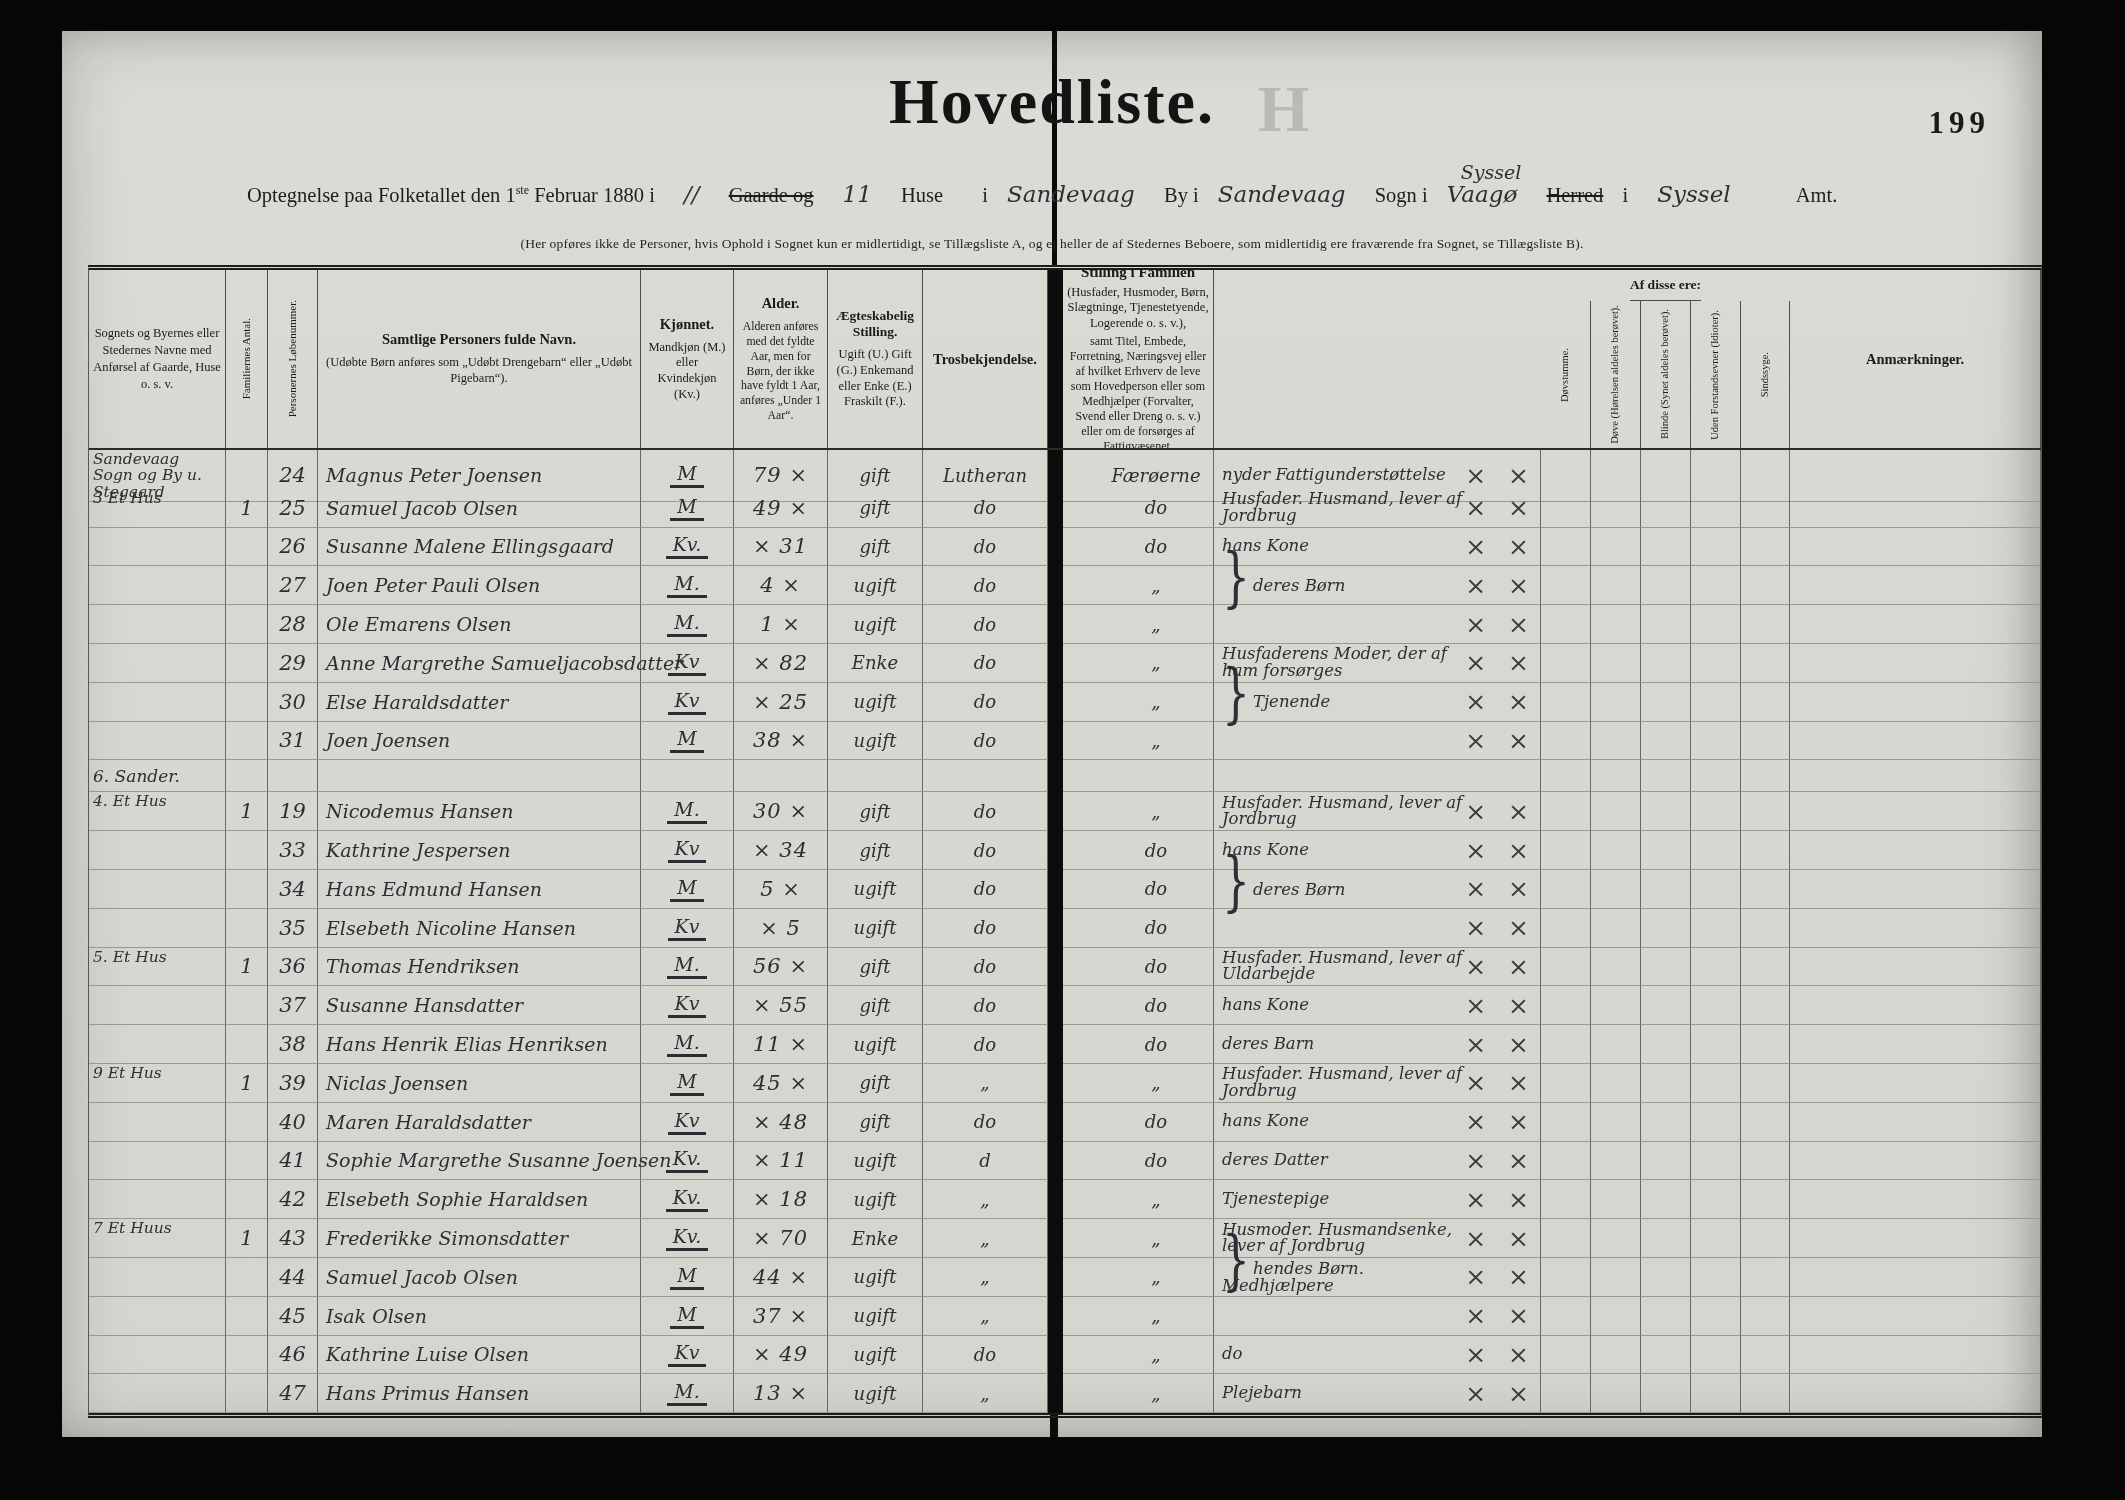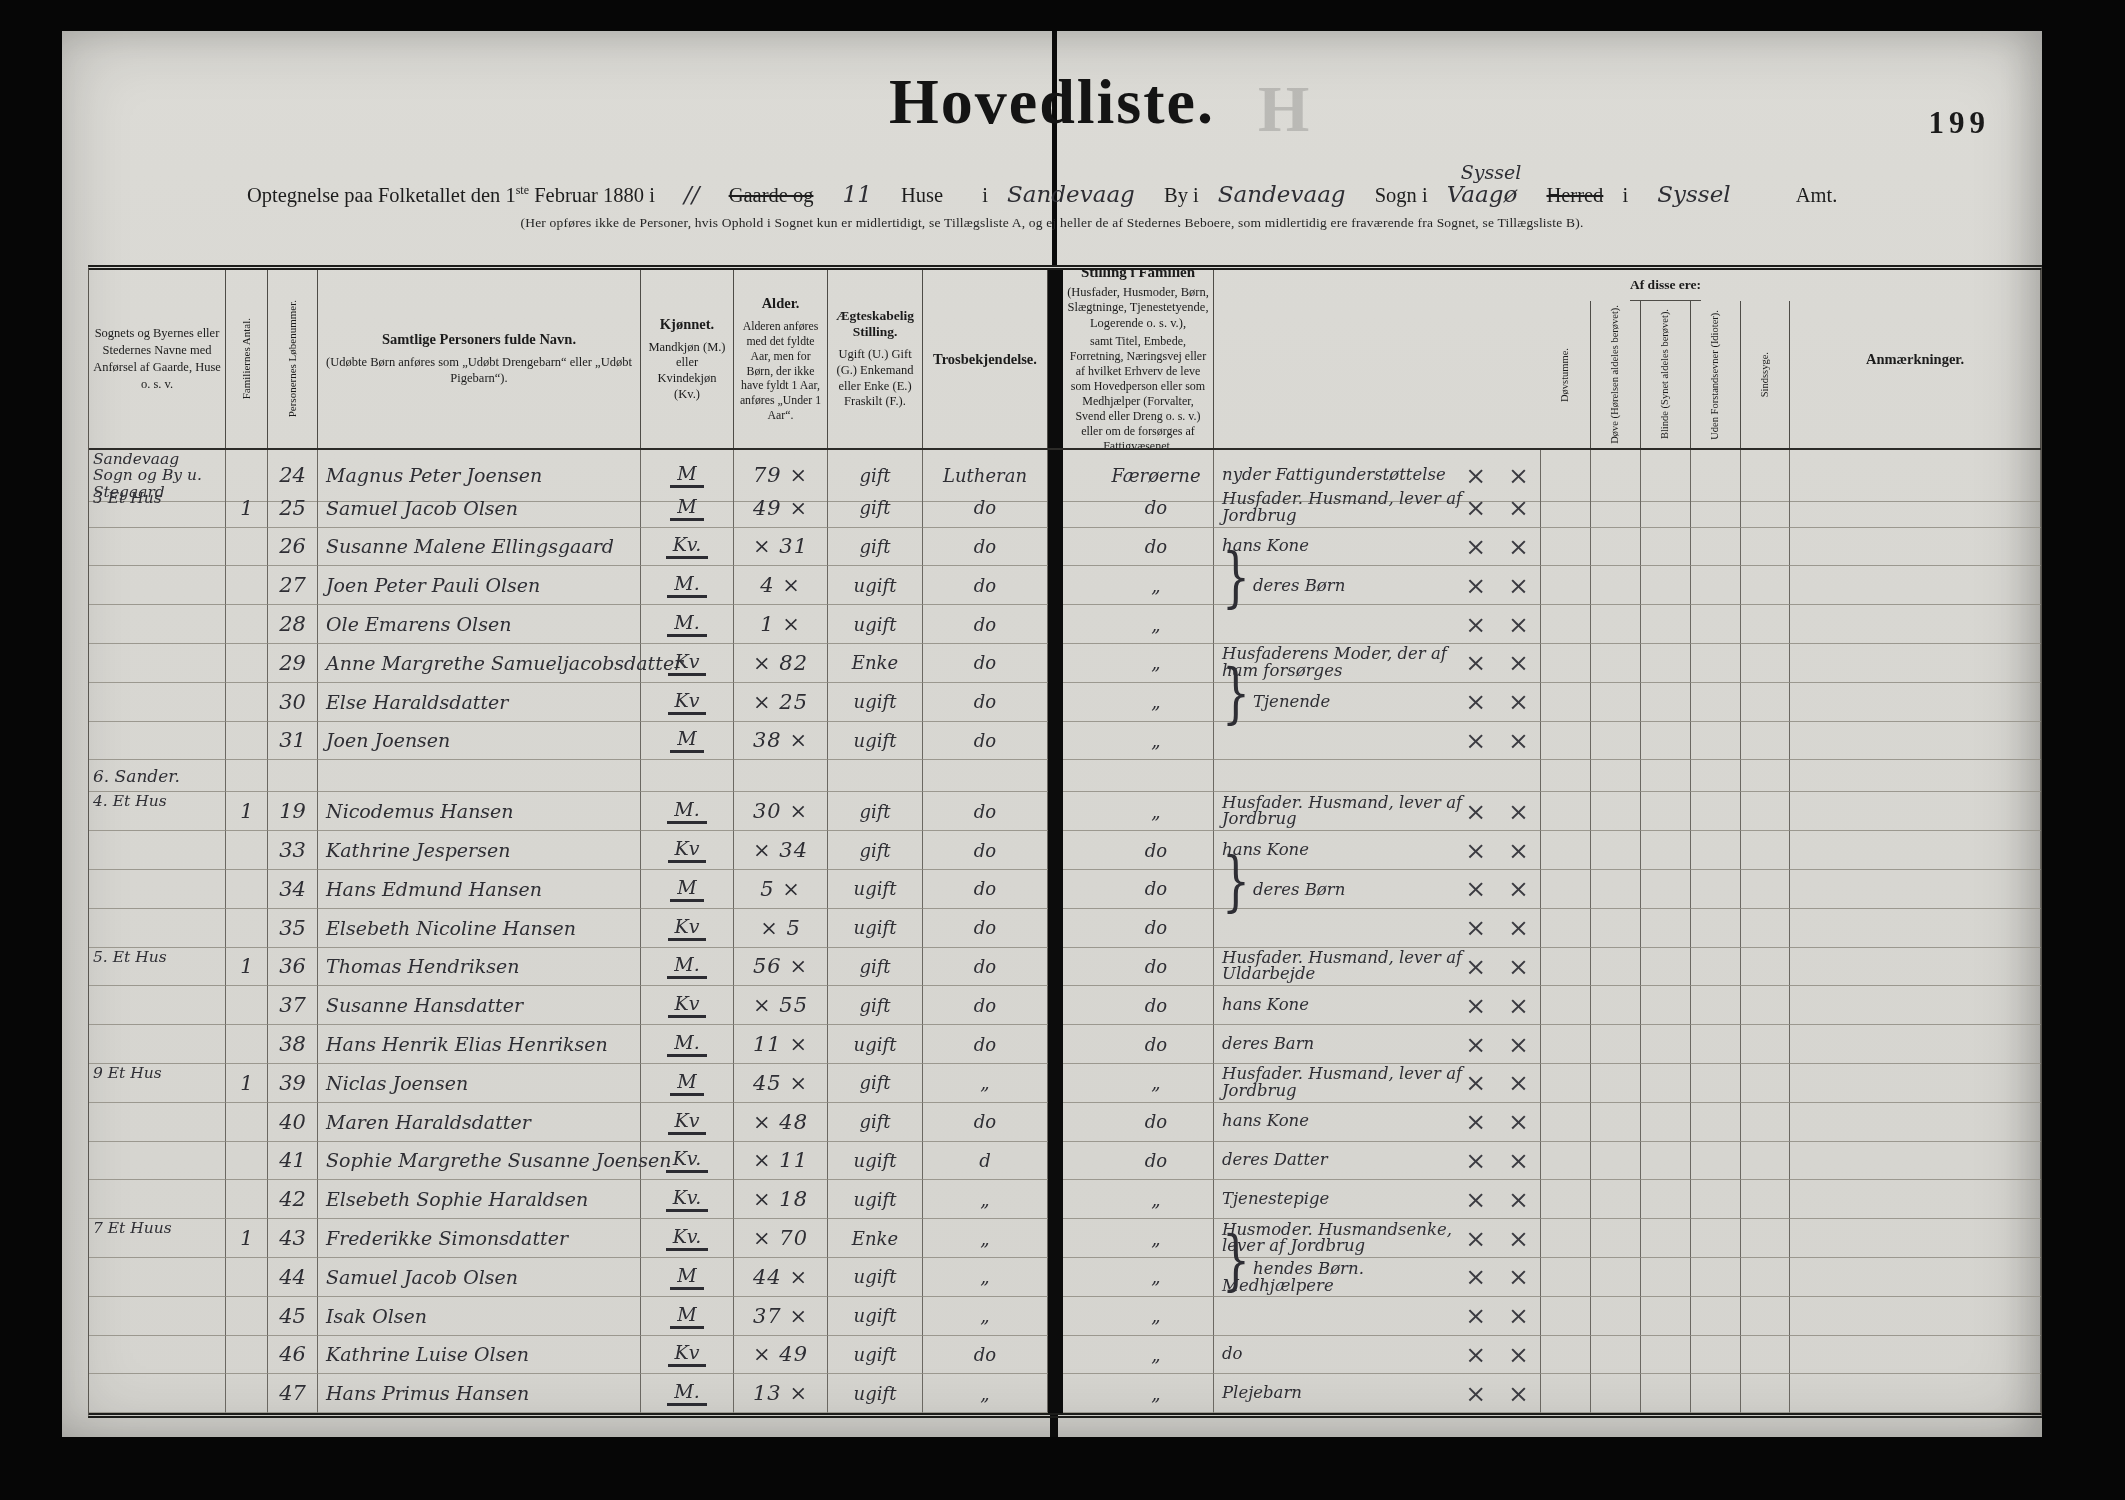--- a/index.html
+++ b/index.html
@@ -38,21 +38,21 @@
     font-family:"DejaVu Serif",serif;font-style:italic;color:#2e2e34;
   }
   .intro .hw{font-size:23px;}
   .strike{text-decoration:line-through;text-decoration-thickness:2px;}
   .g14{margin-left:14px;} .g24{margin-left:24px;} .g34{margin-left:34px;} .g60{margin-left:60px;}
   .stack{position:relative;display:inline-block;}
   .stack .above{
     position:absolute;left:14px;top:-20px;font-size:19px;white-space:nowrap;
   }
   .note{
-    position:absolute;top:184px;left:0;width:100%;text-align:center;
+    position:absolute;top:205px;left:0;width:100%;text-align:center;
     font-size:13.5px;color:#242424;letter-spacing:.2px;
   }
 
   .table{
     --cols:137px 42px 50px 323px 93px 94px 95px 125px 15px 151px 327px 50px 50px 50px 50px 49px 251px;
     position:absolute;left:26px;top:234px;width:1952px;
     border-top:5px double #1c1c1a;border-bottom:5px double #1c1c1a;
     border-left:1px solid #5a5751;border-right:1px solid #5a5751;
     background:transparent;
   }

